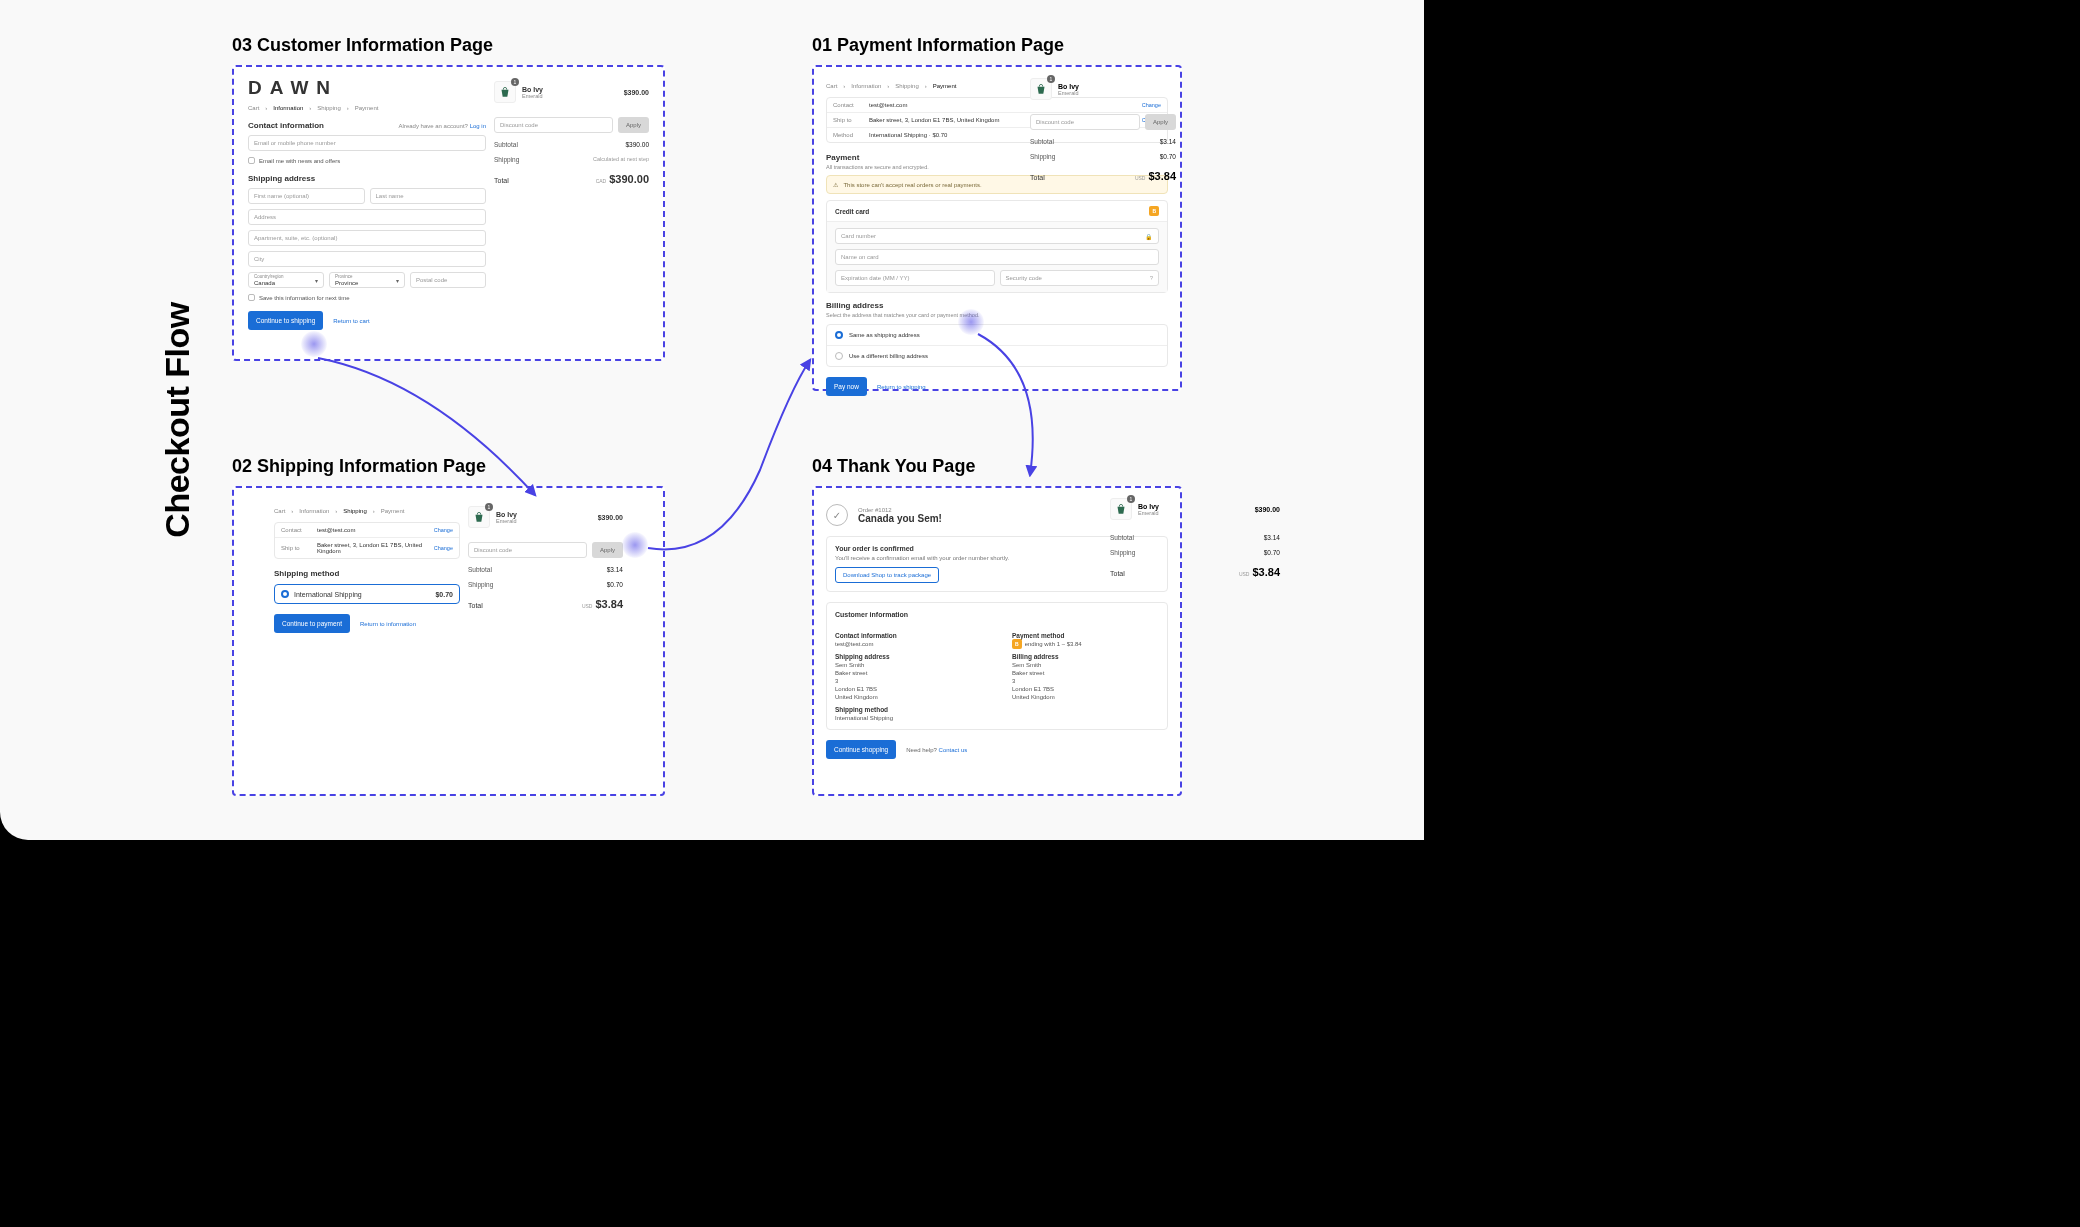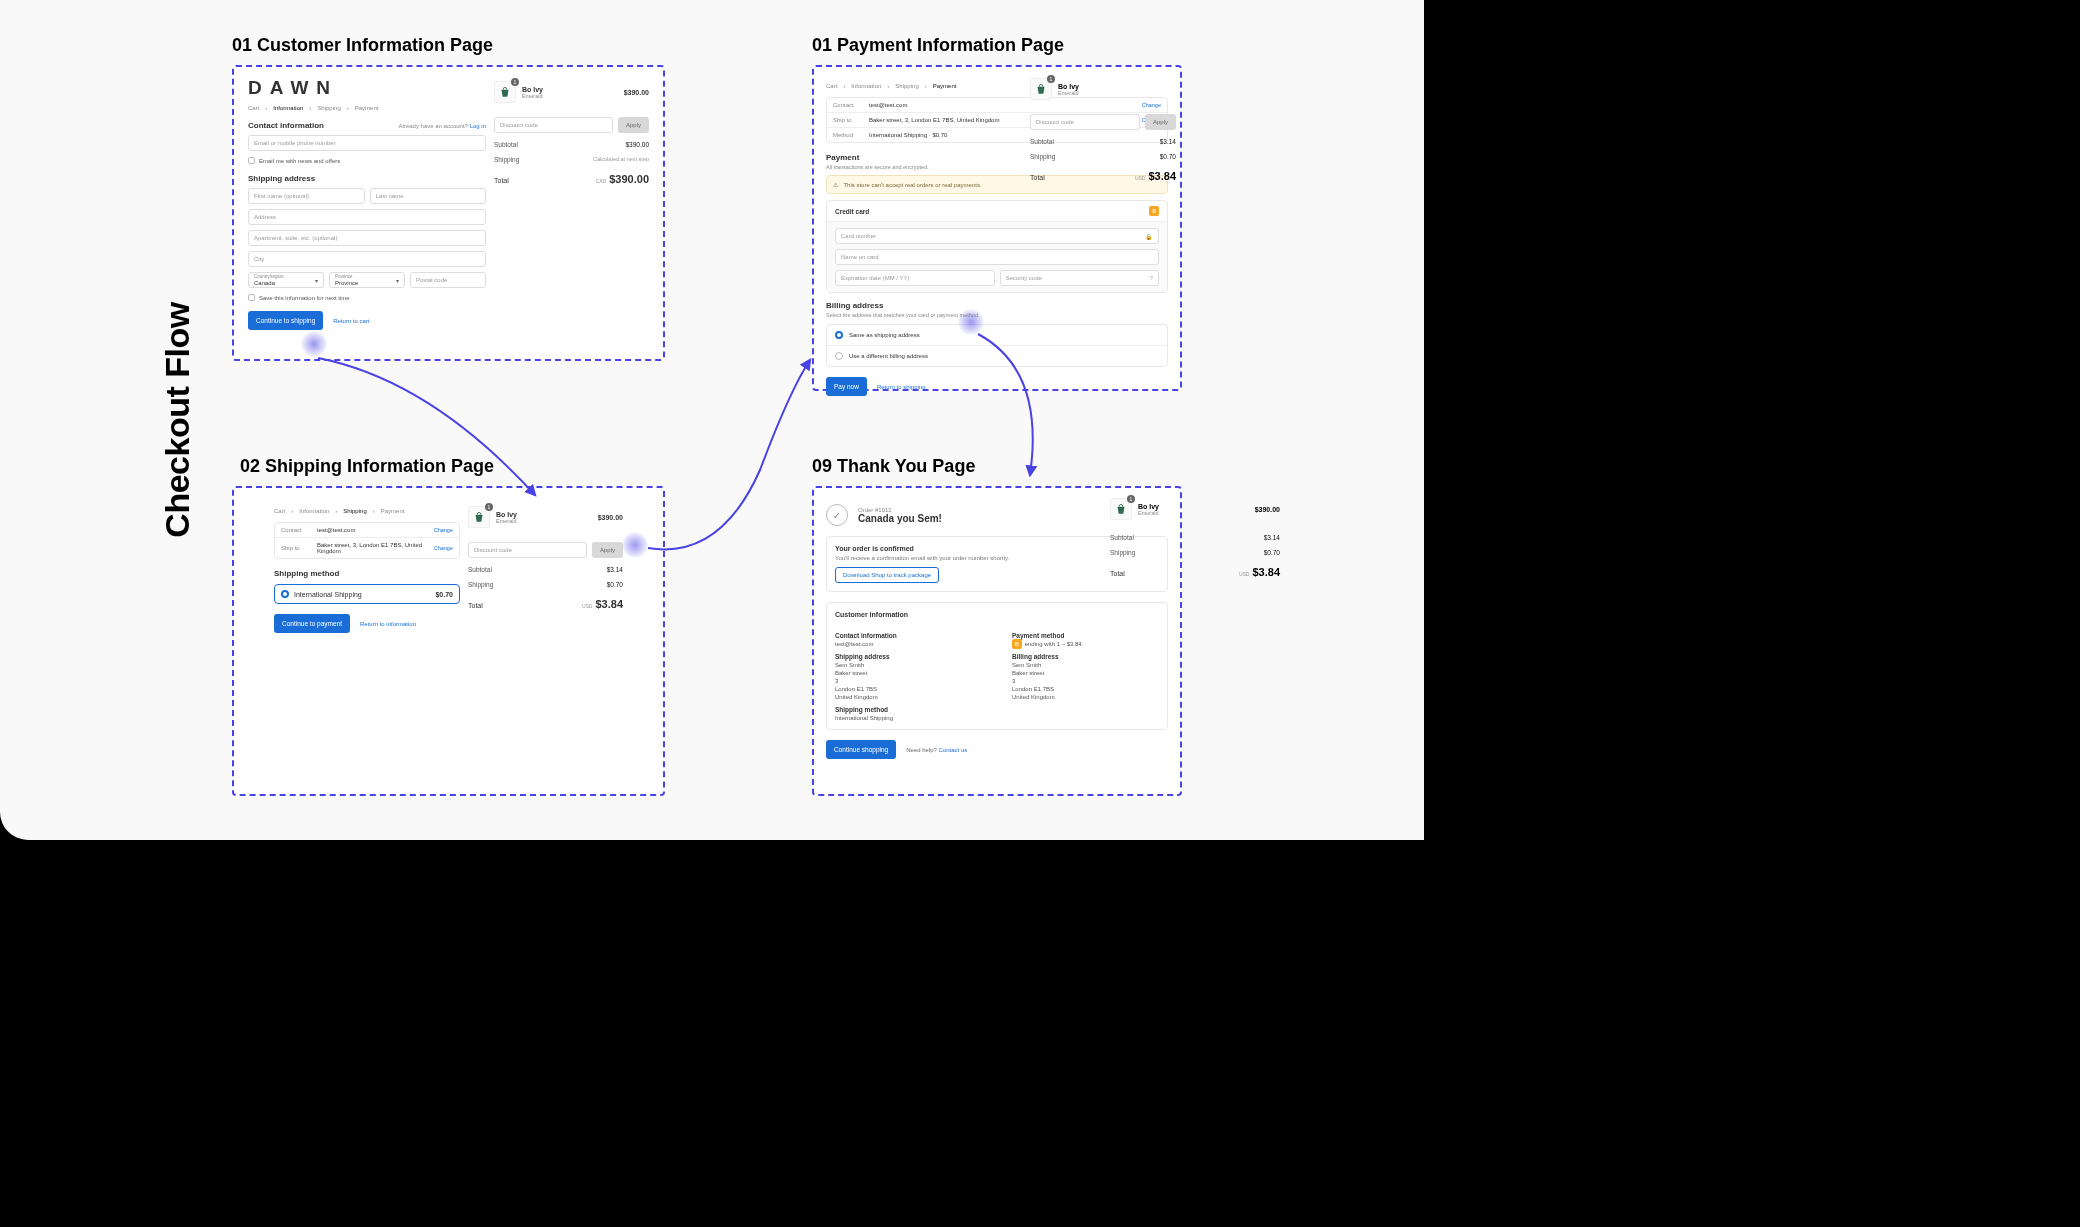--- a/index.html
+++ b/index.html
@@ -144,21 +144,21 @@
   }
   svg.arrow { position:absolute; pointer-events:none; overflow:visible;}
 </style>
 </head>
 <body>
 
 <div class="stage">
 
   <div class="sidebar-title">Checkout Flow</div>
 
-  <div class="panel-title" style="left:232px; top:35px;">01 Customer Information Page</div>
+  <div class="panel-title" style="left:232px; top:35px;">03 Customer Information Page</div>
   <div class="dashed-box" style="left:232px; top:65px; width:433px; height:296px;">
     <div class="mockup">
       <div class="left">
         <div class="logo">DAWN</div>
         <div class="crumbs">
           <span>Cart</span>
             <span class="sep"></span>
           <span class="active">Information</span>
             <span class="sep"></span>
           <span>Shipping</span>
@@ -232,21 +232,21 @@
             <span class="muted">Calculated at next step</span>
           </div>
         <div class="total-row">
             <span class="lbl">Total</span>
             <span><span class="cur">CAD</span><span class="amt">$390.00</span></span>
           </div>
       </div>
     </div>
   </div>
 
-  <div class="panel-title" style="left:240px; top:456px;">02 Shipping Information Page</div>
+  <div class="panel-title" style="left:232px; top:456px;">02 Shipping Information Page</div>
   <div class="dashed-box" style="left:232px; top:486px; width:433px; height:310px;">
     <div class="mockup" style="padding:14px 40px;">
       <div class="left">
         <div class="crumbs">
           <span>Cart</span>
             <span class="sep"></span>
           <span>Information</span>
             <span class="sep"></span>
           <span class="active">Shipping</span>
             <span class="sep"></span>
@@ -416,21 +416,21 @@
     <div class="kv">
         <span class="k">Shipping</span>
         <span class="v">$0.70</span>
       </div>
     <div class="total-row">
         <span class="lbl">Total</span>
         <span><span class="cur">USD</span><span class="amt">$3.84</span></span>
       </div>
   </div>
 
-  <div class="panel-title" style="left:812px; top:456px;">09 Thank You Page</div>
+  <div class="panel-title" style="left:812px; top:456px;">04 Thank You Page</div>
   <div class="dashed-box" style="left:812px; top:486px; width:370px; height:310px;">
     <div class="mockup" style="padding:10px 12px;">
       <div class="left">
         <div class="ty-head">
           <div class="check-circ">✓</div>
           <div>
             <div class="ord">Order #1012</div>
             <div class="msg">Canada you Sem!</div>
           </div>
         </div>

